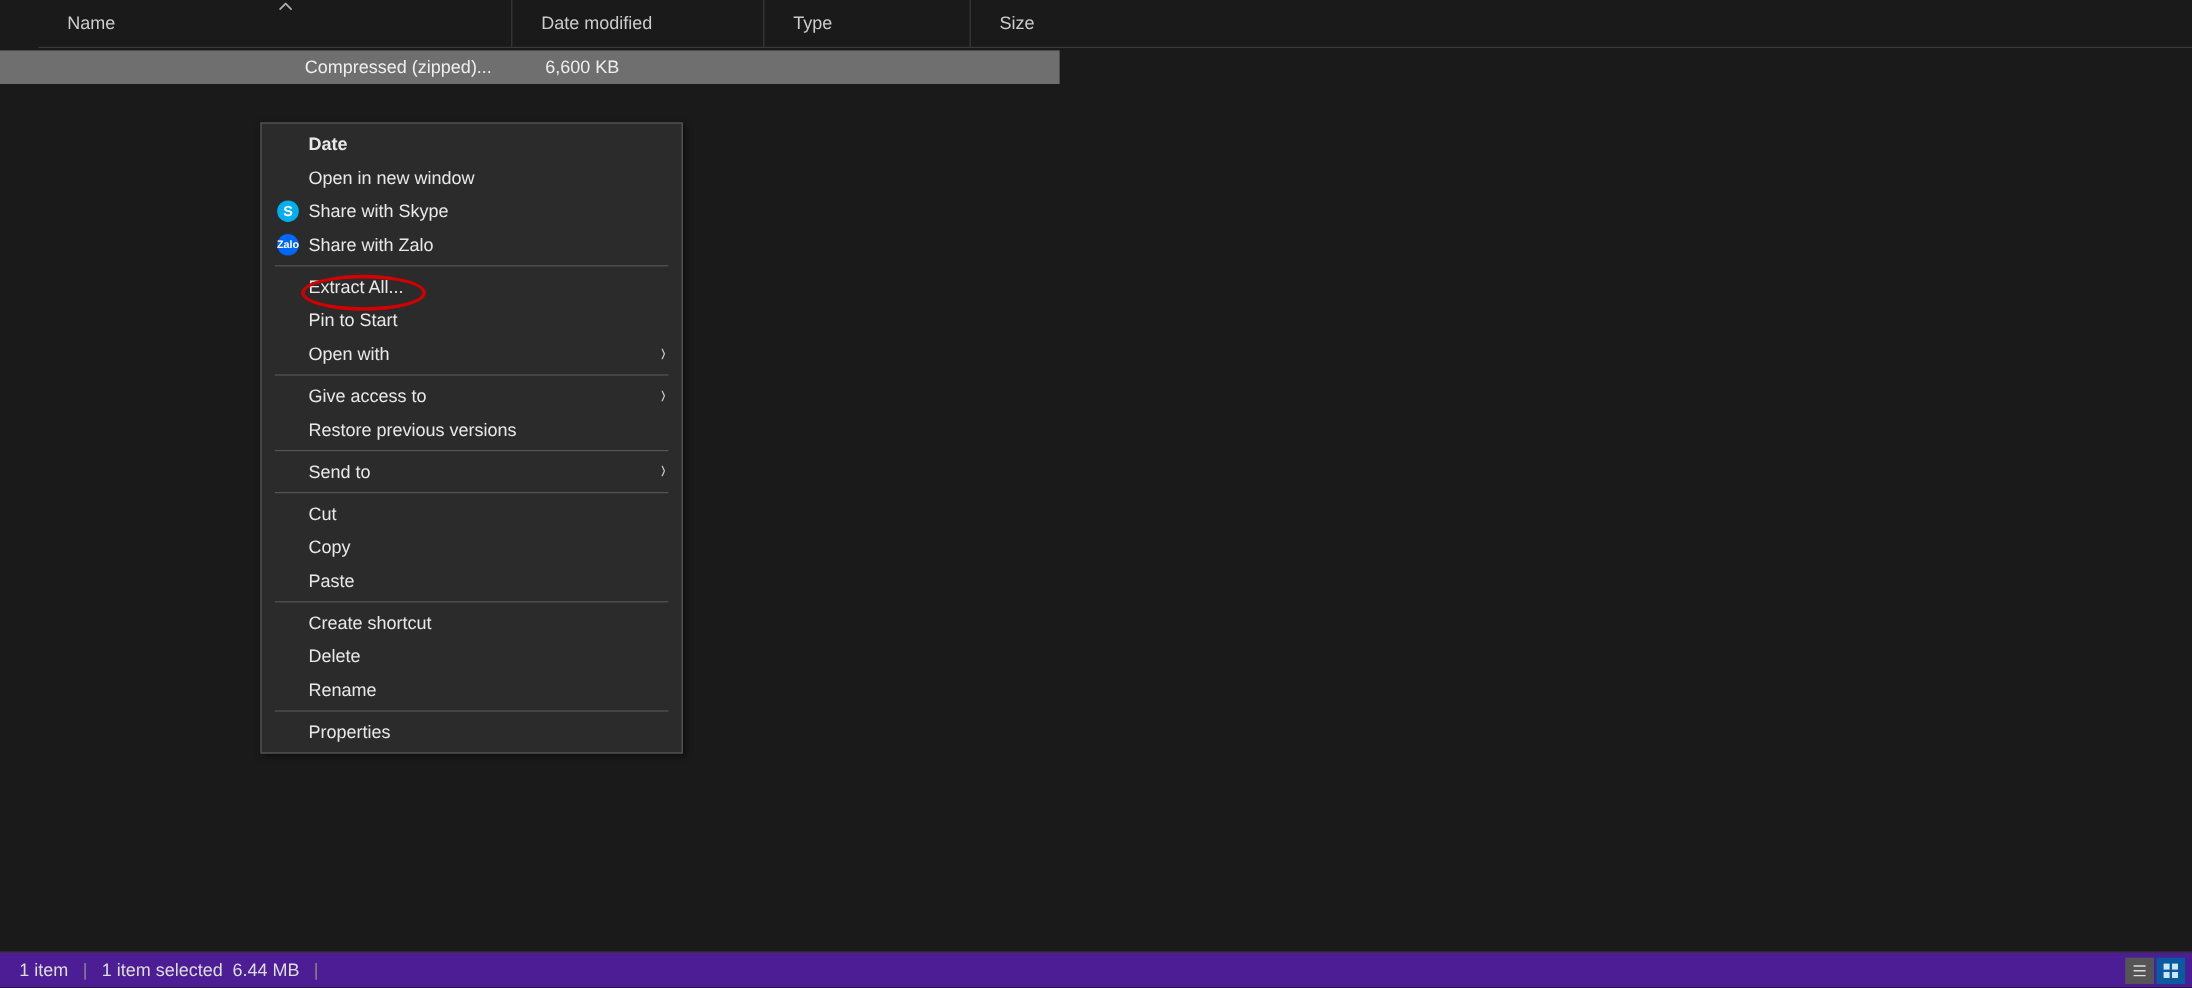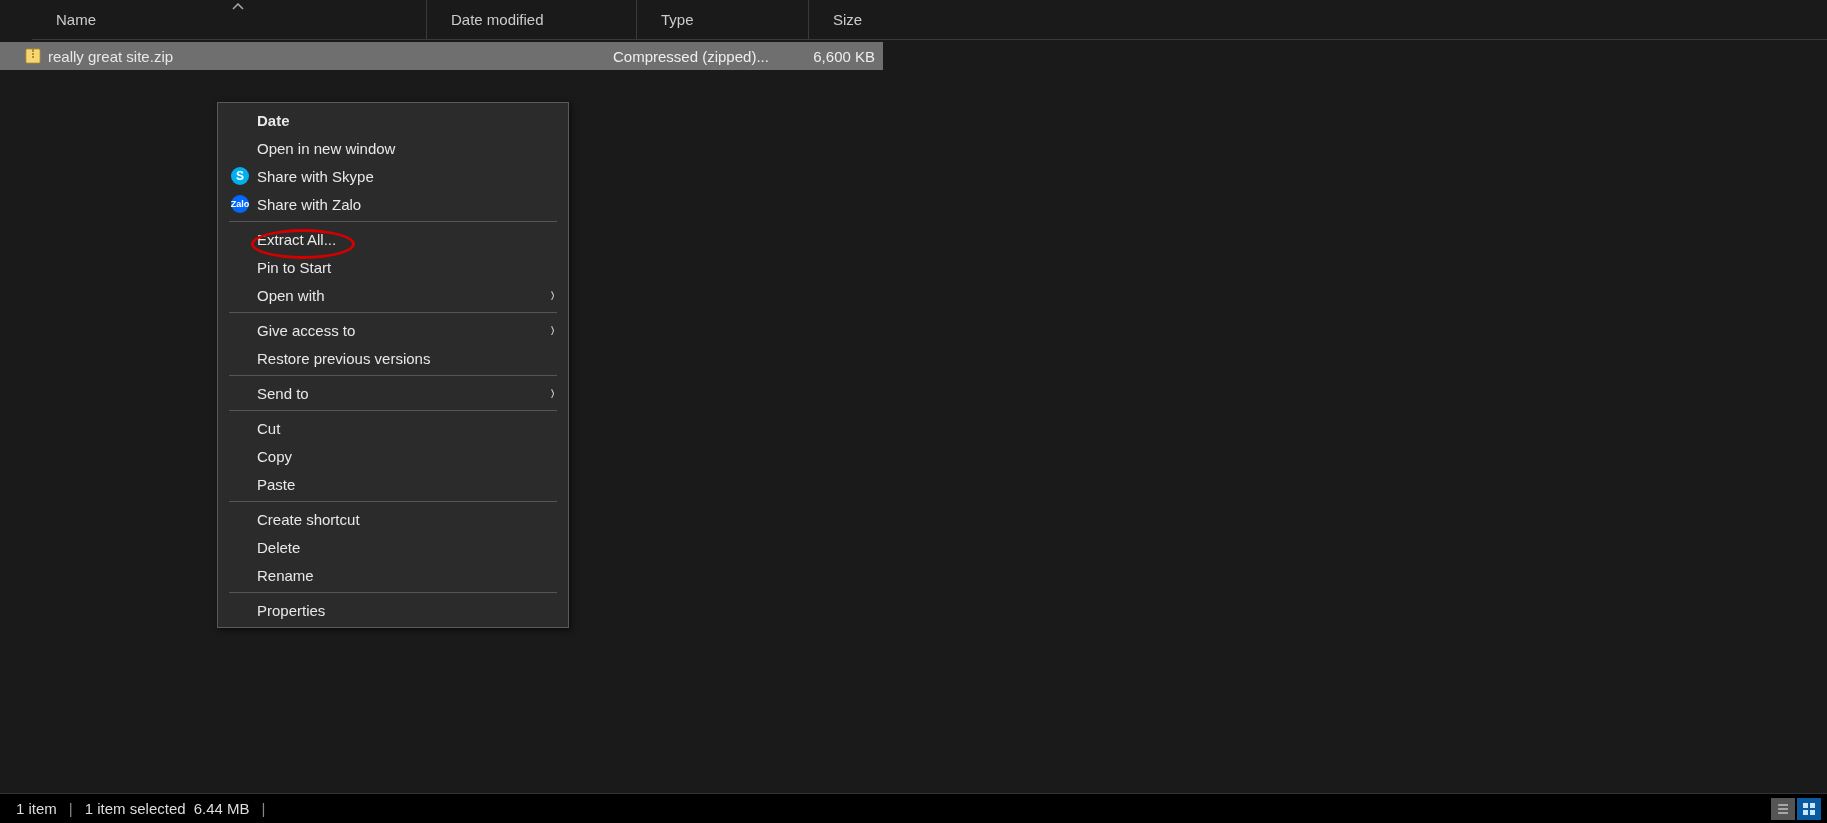--- a/index.html
+++ b/index.html
@@ -52,21 +52,21 @@
     display: flex;
     height: 28px;
     align-items: center;
     background: #6f6f6f;
     width: 883px;
     margin-top: 2px;
   }
   .cell { padding: 0 8px; }
   .cell-name { width: 395px; display:flex; align-items:center; gap:6px; padding-left: 24px;}
   .cell-date { width: 210px; color: #eee; }
-  .cell-type { width: 172px; color: #eee; }
+  .cell-type { width: 172px; color: #eee; margin-left: 36px; }
   .cell-size { width: 106px; color: #eee; text-align: right; }
   .zip-icon {
     width: 18px; height: 18px;
     display: inline-flex; align-items:center; justify-content:center;
   }
   .context-menu {
     position: absolute;
     left: 217px;
     top: 60px;
     width: 352px;
@@ -112,21 +112,21 @@
     width: 104px;
     height: 30px;
     left: -6px;
     top: -2px;
     pointer-events: none;
   }
   .status-bar {
     position: absolute;
     left: 0; right: 0; bottom: 0;
     height: 30px;
-    background: #000000;
+    background: #4c1d95;
     border-top: 1px solid #333;
     display: flex;
     align-items: center;
     color: #ddd;
     font-size: 15px;
     padding-left: 16px;
   }
   .status-sep { margin: 0 12px; color: #888; }
   .view-toggles {
     position: absolute;
@@ -154,31 +154,20 @@
       </svg>
   </div>
   <div class="col-header col-name">Name</div>
   <div class="col-header col-date">Date modified</div>
   <div class="col-header col-type">Type</div>
   <div class="col-header col-size">Size</div>
 </div>
 
 <div class="file-area">
   <div class="file-row">
-    <div class="cell cell-name">
-      <span class="zip-icon">
-        <svg width="18" height="18" viewBox="0 0 18 18">
-          <rect x="2" y="2" width="14" height="14" rx="1" fill="#f7d774" stroke="#b58e22" stroke-width="0.8"></rect>
-          <rect x="8" y="2" width="2" height="3" fill="#b58e22"></rect>
-          <rect x="8" y="6" width="2" height="2" fill="#b58e22"></rect>
-          <rect x="8" y="9" width="2" height="2" fill="#b58e22"></rect>
-        </svg>
-      </span>
-      <span>really great site.zip</span>
-    </div>
     <div class="cell cell-date"></div>
     <div class="cell cell-type">Compressed (zipped)...</div>
     <div class="cell cell-size">6,600 KB</div>
   </div>
 
   <div class="context-menu">
     <div class="menu-item">
       <span class="menu-icon"></span>
       <span class="menu-label menu-bold">Date</span>
     </div>

